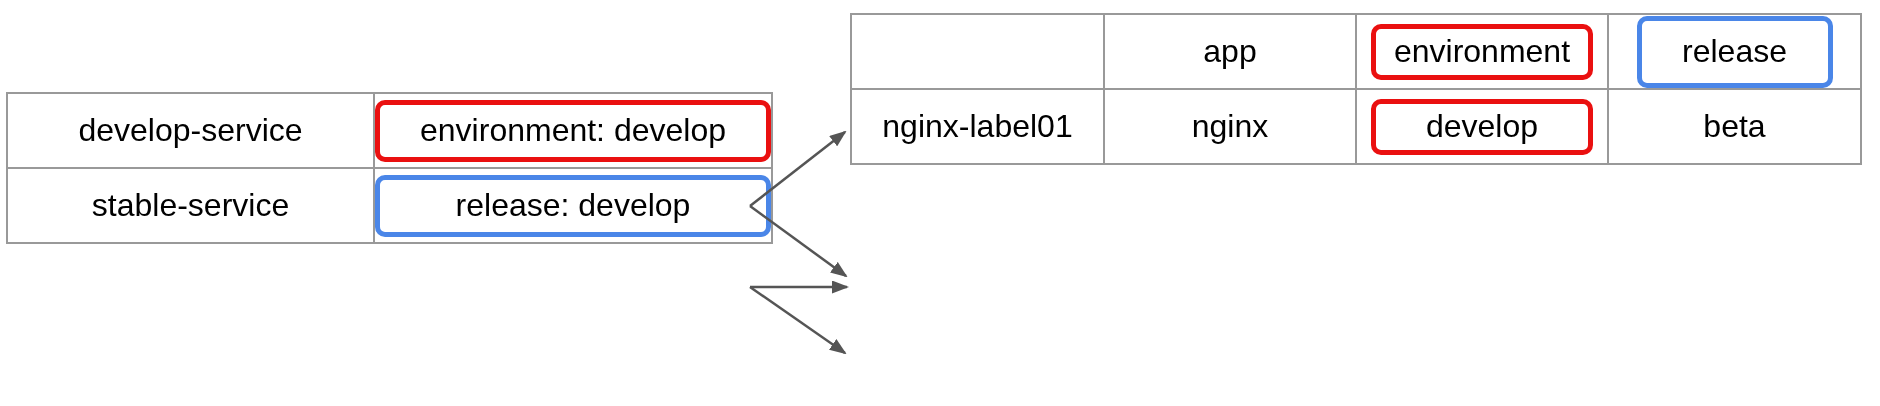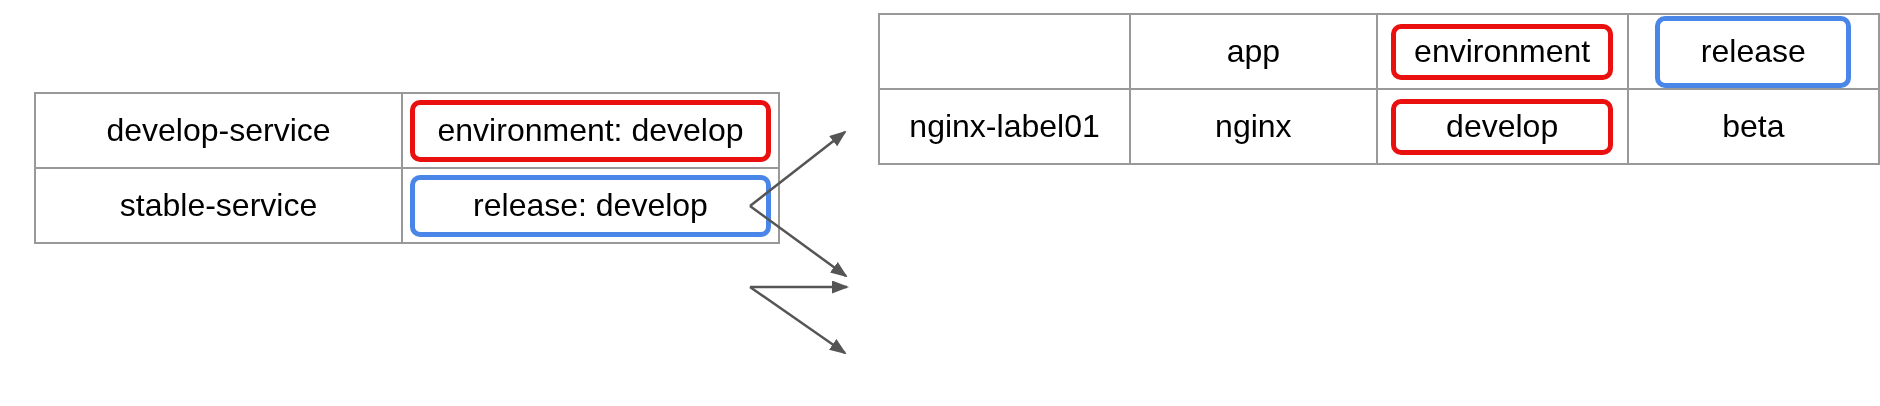--- a/index.html
+++ b/index.html
@@ -10,21 +10,20 @@
     background: #ffffff;
     font-family: "Liberation Sans", sans-serif;
     font-size: 32px;
     color: #000000;
     overflow: hidden;
   }
   table.grid {
     position: absolute;
     border-collapse: collapse;
     table-layout: fixed;
-    margin-left: 28px;
   }
   table.grid td {
     border: 2px solid var(--border-gray, #999999);
     text-align: center;
     vertical-align: middle;
     padding: 0;
     white-space: nowrap;
     overflow: hidden;
   }
   #services-table { left: 6px; top: 92px; }
@@ -34,21 +33,21 @@
   .hl-box {
     display: inline-flex;
     align-items: center;
     justify-content: center;
     box-sizing: border-box;
     border-radius: 10px;
     white-space: nowrap;
   }
   .hl-red  { border: 5px solid var(--red, #ea1010); }
   .hl-blue { border: 5px solid var(--blue, #4a86e8); }
-  .box-selector { width: 361px; height: 62px; }
+  .box-selector { width: 396px; height: 62px; }
   .box-env      { width: 222px; height: 56px; }
   .box-rel      { width: 196px; height: 72px; }
   #arrow-layer {
     position: absolute;
     left: 0; top: 0;
     width: 1880px; height: 406px;
     pointer-events: none;
   }
 </style>
 </head>

